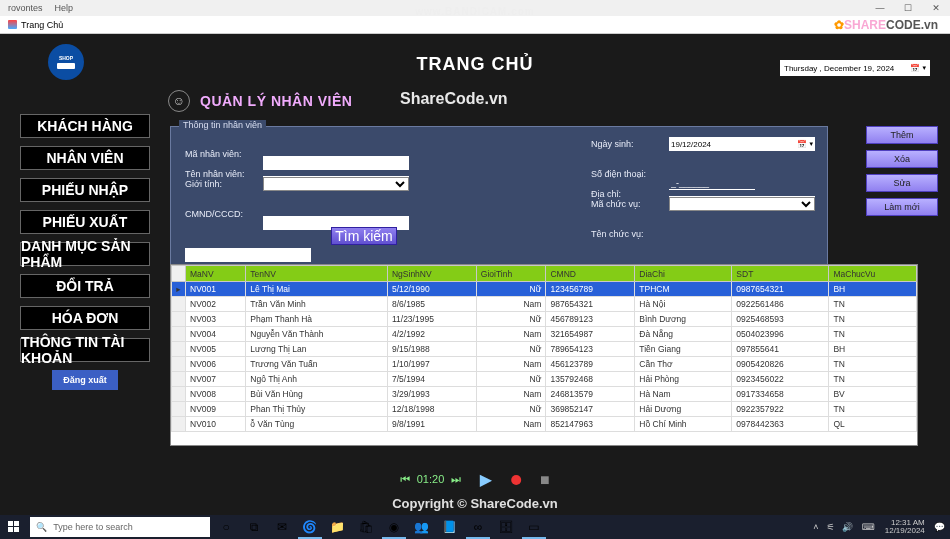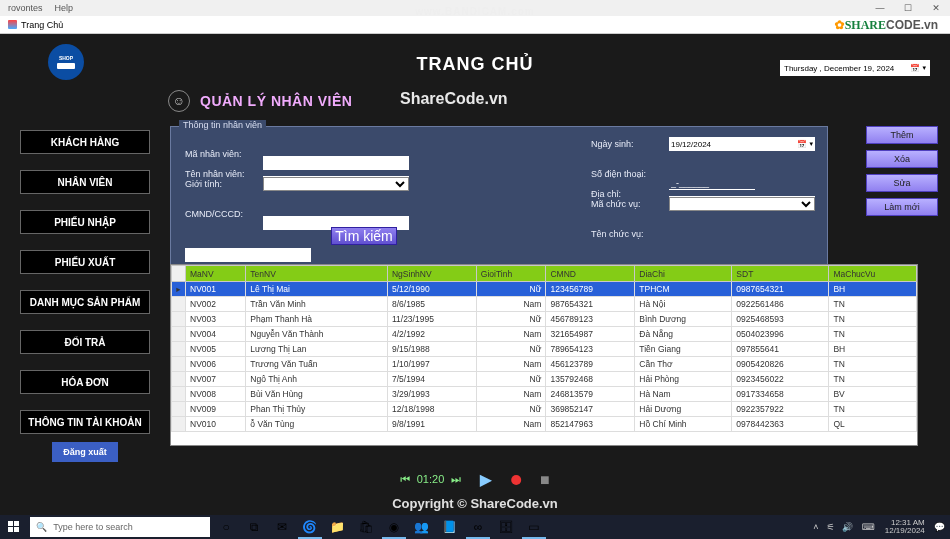--- a/index.html
+++ b/index.html
@@ -14,41 +14,41 @@
 
 .tabrow { height: 18px; background:#fff; border-bottom:1px solid #ccc; display:flex; align-items:center; }
 .tab { font-size:9px; padding:0 8px; display:flex; align-items:center; gap:4px; }
 .tab .sq { width:9px; height:9px; background:linear-gradient(#f44,#4af); border-radius:1px; }
 
 
 .bandicam { position:absolute; top:6px; left:50%; transform:translateX(-50%); font-size:10px; color:#eee; font-weight:bold; letter-spacing:1px; }
 
 
 .sharecode-logo { position:absolute; top:18px; right:12px; font-size:12px; font-weight:bold; color:#888; }
-.sharecode-logo .g { color:#15803d;font-family:Liberation Serif, serif; }
+.sharecode-logo .g { color:#f9a8d4; }
 .sharecode-logo .o { color:#f90; }
 
 
 .app { position:absolute; top:34px; left:0; right:0; bottom:24px; background:#1a1a1a; }
 
 
 .shoplogo { position:absolute; top:10px; left:48px; width:36px; height:36px; border-radius:50%; background:#0b4da3; display:flex; flex-direction:column; align-items:center; justify-content:center; }
 .shoplogo .txt { font-size:5px; color:#fff; font-weight:bold; }
 .shoplogo .bar { width:18px; height:6px; background:#fff; margin-top:2px; border-radius:1px; }
 
 
 .pagetitle { position:absolute; top:20px; left:50%; transform:translateX(-50%); color:#fff; font-size:18px; font-weight:bold; letter-spacing:1px; }
 
 
 .topdate { position:absolute; top:26px; right:20px; width:150px; height:16px; background:#fff; font-size:8px; display:flex; align-items:center; padding:0 4px; }
 .topdate .cal { margin-left:auto; }
 
 
 .sidebar { position:absolute; top:80px; left:20px; width:130px; }
-.sidebtn { width:130px; height:24px; background:#000; border:1px solid #666; color:#fff; font-size:10px; font-weight:bold; display:flex; align-items:center; justify-content:center; margin-bottom:8px; cursor:pointer;margin-top:16px; }
+.sidebtn { width:130px; height:24px; background:#000; border:1px solid #666; color:#fff; font-size:14px; font-weight:bold; display:flex; align-items:center; justify-content:center; margin-bottom:8px; cursor:pointer; }
 .logout { width:66px; height:20px; background:#3b5fc4; color:#fff; font-size:9px; font-weight:bold; display:flex; align-items:center; justify-content:center; margin-left:32px; margin-top:4px; }
 
 
 .actions { position:absolute; top:92px; right:12px; width:72px; }
 .actbtn { width:72px; height:18px; background:linear-gradient(#b8b0ff,#9080f0); border:1px solid #5040c0; color:#222; font-size:9px; display:flex; align-items:center; justify-content:center; margin-bottom:6px; cursor:pointer; }
 
 
 .sectionhdr { position:absolute; top:56px; left:168px; display:flex; align-items:center; gap:10px; }
 .sectionhdr .ic { width:22px; height:22px; border:1px solid #888; border-radius:50%; display:flex; align-items:center; justify-content:center; color:#ccc; font-size:12px; }
 .sectionhdr .t { color:#f0abfc; font-size:14px; font-weight:bold; letter-spacing:.5px; }

